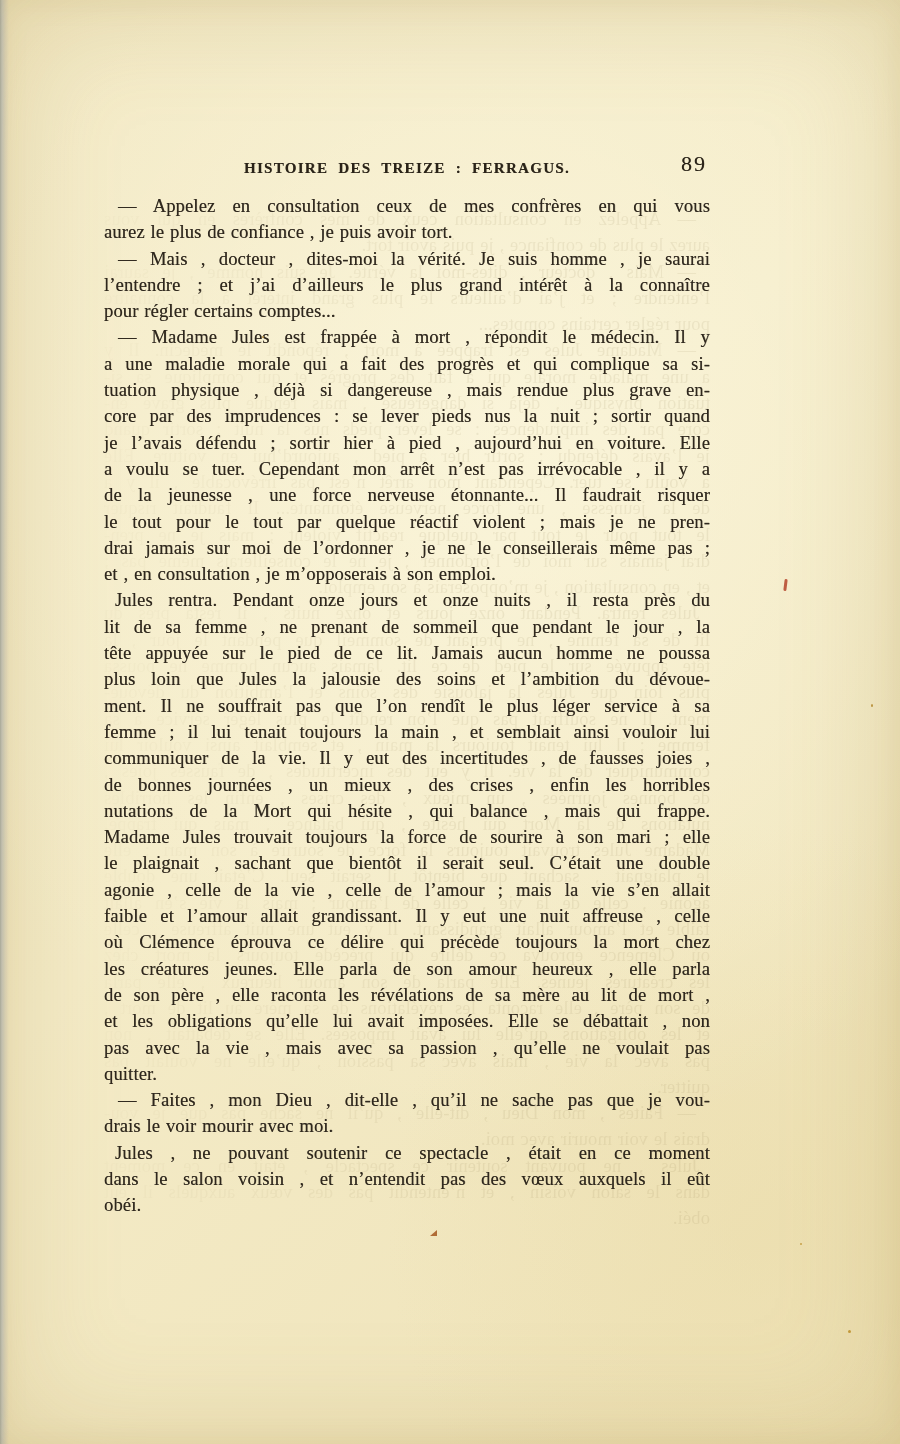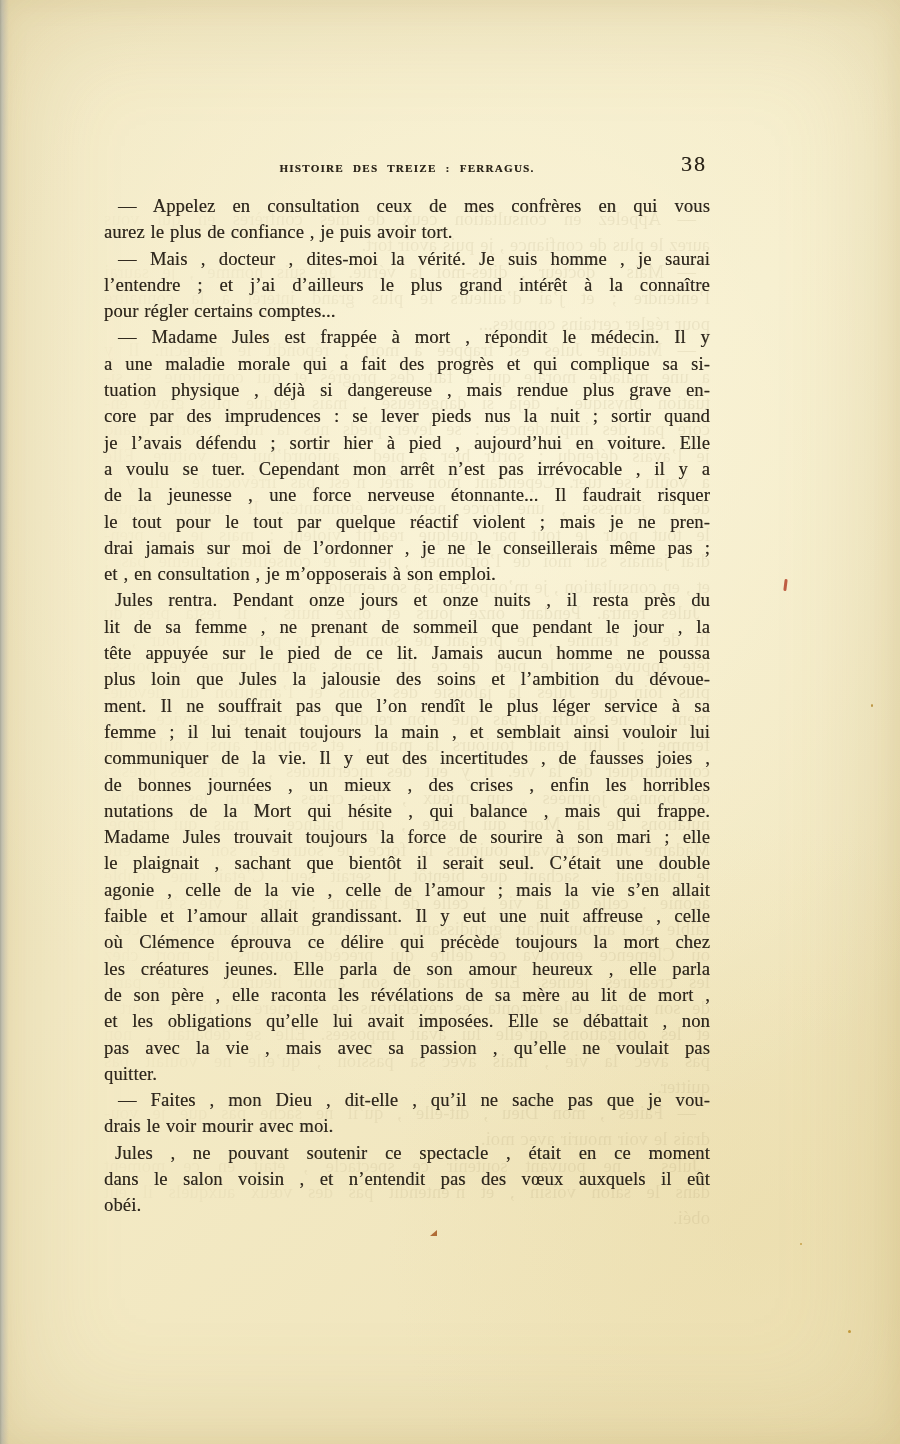--- a/index.html
+++ b/index.html
@@ -28,21 +28,21 @@
     background:linear-gradient(to right,
       #aab0ac 0px, #c9ccc6 2px,
       rgba(205,204,196,0.55) 5px,
       rgba(205,204,196,0) 9px);
   }
 
   
   .running-header { position:absolute; left:104px; top:156px; width:606px; height:26px; }
   .header-title {
     display:block; text-align:center;
-    font-weight:700; font-size:11px; line-height:24px;
+    font-weight:700; font-size:15px; line-height:24px;
     letter-spacing:1.3px; word-spacing:5px;
     color:#2a2318;
     text-shadow:0.3px 0.3px 0.3px rgba(42,35,24,0.5);
   }
   .page-number {
     position:absolute; right:3px; top:-5px;
     font-size:22px; letter-spacing:2px; line-height:26px;
     color:#2a2318;
     text-shadow:0.3px 0.3px 0.3px rgba(42,35,24,0.5);
   }
@@ -127,21 +127,21 @@
         <div class="line ind-dash">— Faites , mon Dieu , dit-elle , qu’il ne sache pas que je vou-</div>
         <div class="line eop">drais le voir mourir avec moi.</div>
         <div class="line ind-para">Jules , ne pouvant soutenir ce spectacle , était en ce moment</div>
         <div class="line">dans le salon voisin , et n’entendit pas des vœux auxquels il eût</div>
         <div class="line eop">obéi.</div>
       </div>
   </div>
 
   <header class="running-header">
     <span class="header-title">HISTOIRE DES TREIZE : FERRAGUS.</span>
-    <span class="page-number">38</span>
+    <span class="page-number">89</span>
   </header>
 
   <main class="textblock" id="textblock">
       <div class="line ind-dash">— Appelez en consultation ceux de mes confrères en qui vous</div>
       <div class="line eop">aurez le plus de confiance , je puis avoir tort.</div>
       <div class="line ind-dash">— Mais , docteur , dites-moi la vérité. Je suis homme , je saurai</div>
       <div class="line">l’entendre ; et j’ai d’ailleurs le plus grand intérêt à la connaître</div>
       <div class="line eop">pour régler certains comptes...</div>
       <div class="line ind-dash">— Madame Jules est frappée à mort , répondit le médecin. Il y</div>
       <div class="line">a une maladie morale qui a fait des progrès et qui complique sa si-</div>

